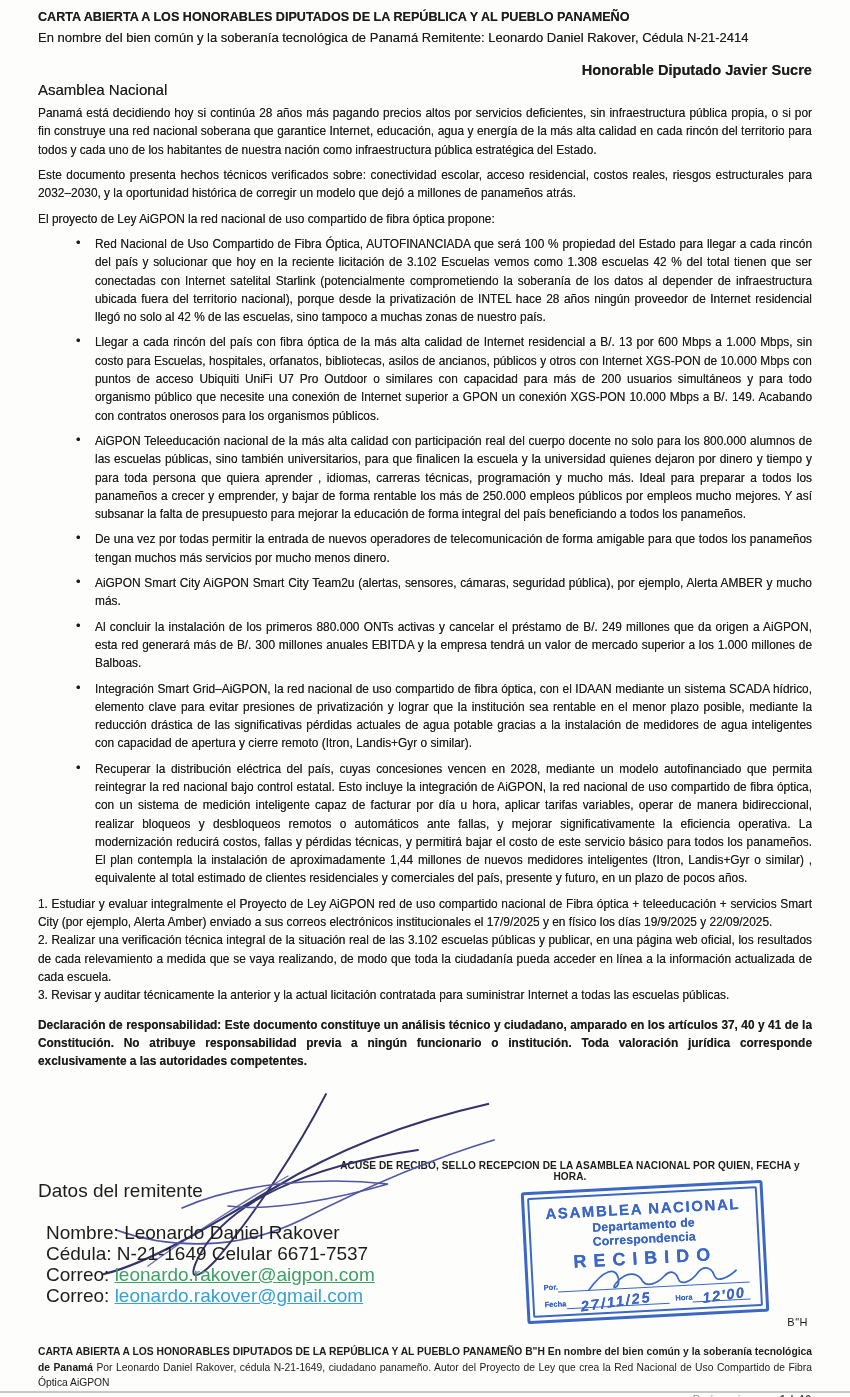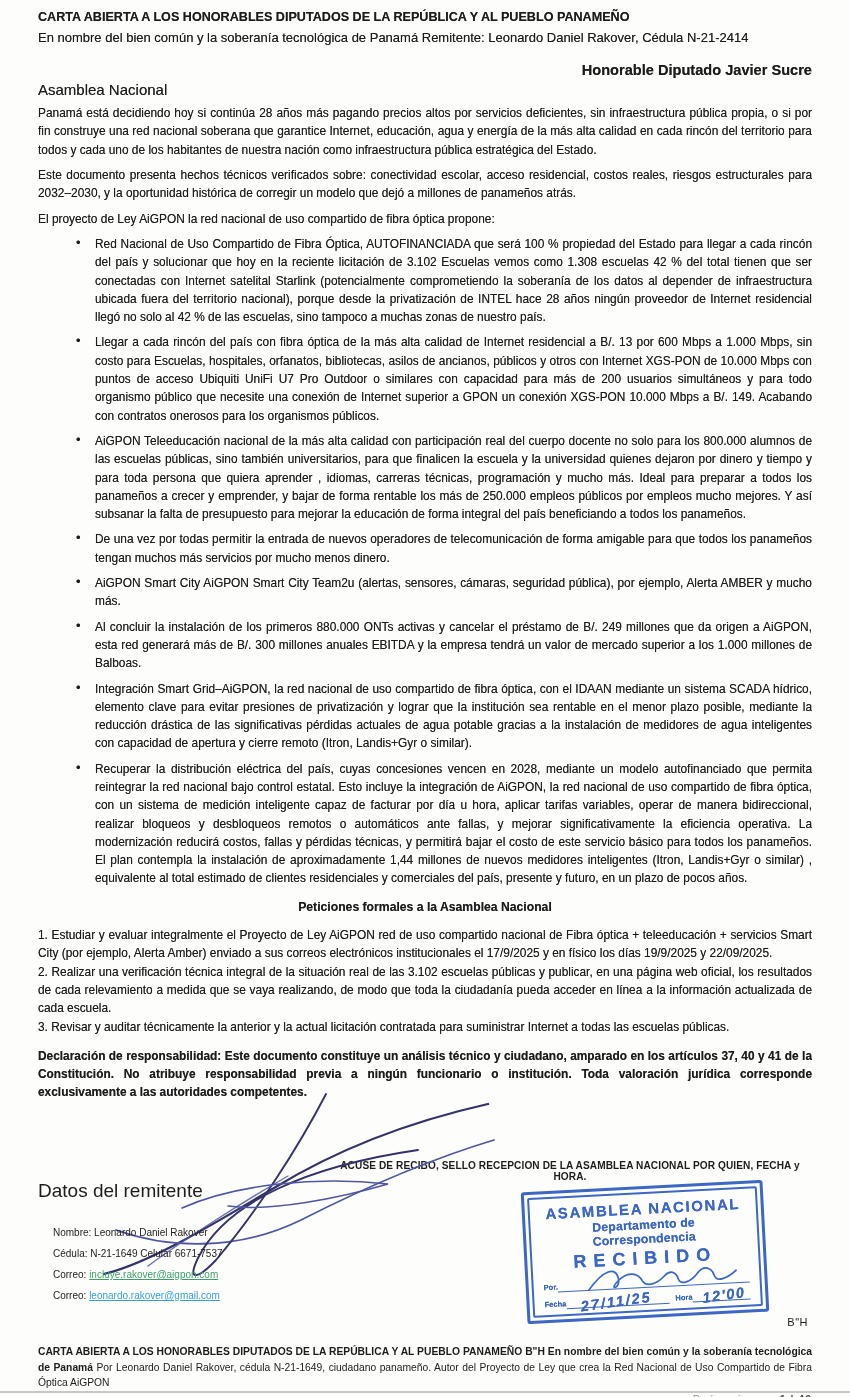--- a/index.html
+++ b/index.html
@@ -29,21 +29,21 @@
   .petition { margin:0 !important; }
   .declaration { font-weight:700; margin-top:11px !important; }
 
   
   .sender-area { position:absolute; left:38px; right:38px; top:1158px; height:184px; font-size:13px; }
   .acuse {
     position:absolute; left:290px; right:0; top:2px;
     font-size:10.1px; font-weight:700; text-align:center; letter-spacing:0.1px;
   }
   .datos { position:absolute; left:0; top:22px; font-size:19px; }
-  .sender-lines { position:absolute; left:15px; top:64px; line-height:21px; font-size:10px; }
+  .sender-lines { position:absolute; left:8px; top:64px; line-height:21px; font-size:19px; }
   .email-link { text-decoration:underline; cursor:pointer; }
   .email-aigpon { color:var(--c-link-aigpon,#3f9f68); }
   .email-gmail { color:var(--c-link-gmail,#35a1d8); }
 
   .sig-svg { position:absolute; left:48px; top:-80px; pointer-events:none; }
   .sig-a { fill:none; stroke:var(--c-pen-dark,#34346a); stroke-linecap:round; }
   .sig-b { fill:none; stroke:var(--c-pen-blue,#5156a3); stroke-linecap:round; }
 
   .stamp {
     position:absolute; left:486px; top:28px; width:242px; height:132px;
@@ -101,21 +101,20 @@
       <li>Red Nacional de Uso Compartido de Fibra Óptica, AUTOFINANCIADA que será 100 % propiedad del Estado para llegar a cada rincón del país y solucionar que hoy en la reciente licitación de 3.102 Escuelas vemos como 1.308 escuelas 42 % del total tienen que ser conectadas con Internet satelital Starlink (potencialmente comprometiendo la soberanía de los datos al depender de infraestructura ubicada fuera del territorio nacional), porque desde la privatización de INTEL hace 28 años ningún proveedor de Internet residencial llegó no solo al 42 % de las escuelas, sino tampoco a muchas zonas de nuestro país.</li>
       <li>Llegar a cada rincón del país con fibra óptica de la más alta calidad de Internet residencial a B/. 13 por 600 Mbps a 1.000 Mbps, sin costo para Escuelas, hospitales, orfanatos, bibliotecas, asilos de ancianos, públicos y otros con Internet XGS-PON de 10.000 Mbps con puntos de acceso Ubiquiti UniFi U7 Pro Outdoor o similares con capacidad para más de 200 usuarios simultáneos y para todo organismo público que necesite una conexión de Internet superior a GPON un conexión XGS-PON 10.000 Mbps a B/. 149. Acabando con contratos onerosos para los organismos públicos.</li>
       <li>AiGPON Teleeducación nacional de la más alta calidad con participación real del cuerpo docente no solo para los 800.000 alumnos de las escuelas públicas, sino también universitarios, para que finalicen la escuela y la universidad quienes dejaron por dinero y tiempo y para toda persona que quiera aprender , idiomas, carreras técnicas, programación y mucho más. Ideal para preparar a todos los panameños a crecer y emprender, y bajar de forma rentable los más de 250.000 empleos públicos por empleos mucho mejores. Y así subsanar la falta de presupuesto para mejorar la educación de forma integral del país beneficiando a todos los panameños.</li>
       <li>De una vez por todas permitir la entrada de nuevos operadores de telecomunicación de forma amigable para que todos los panameños tengan muchos más servicios por mucho menos dinero.</li>
       <li>AiGPON Smart City AiGPON Smart City Team2u (alertas, sensores, cámaras, seguridad pública), por ejemplo, Alerta AMBER y mucho más.</li>
       <li>Al concluir la instalación de los primeros 880.000 ONTs activas y cancelar el préstamo de B/. 249 millones que da origen a AiGPON, esta red generará más de B/. 300 millones anuales EBITDA y la empresa tendrá un valor de mercado superior a los 1.000 millones de Balboas.</li>
       <li>Integración Smart Grid–AiGPON, la red nacional de uso compartido de fibra óptica, con el IDAAN mediante un sistema SCADA hídrico, elemento clave para evitar presiones de privatización y lograr que la institución sea rentable en el menor plazo posible, mediante la reducción drástica de las significativas pérdidas actuales de agua potable gracias a la instalación de medidores de agua inteligentes con capacidad de apertura y cierre remoto (Itron, Landis+Gyr o similar).</li>
       <li>Recuperar la distribución eléctrica del país, cuyas concesiones vencen en 2028, mediante un modelo autofinanciado que permita reintegrar la red nacional bajo control estatal. Esto incluye la integración de AiGPON, la red nacional de uso compartido de fibra óptica, con un sistema de medición inteligente capaz de facturar por día u hora, aplicar tarifas variables, operar de manera bidireccional, realizar bloqueos y desbloqueos remotos o automáticos ante fallas, y mejorar significativamente la eficiencia operativa. La modernización reducirá costos, fallas y pérdidas técnicas, y permitirá bajar el costo de este servicio básico para todos los panameños. El plan contempla la instalación de aproximadamente 1,44 millones de nuevos medidores inteligentes (Itron, Landis+Gyr o similar) , equivalente al total estimado de clientes residenciales y comerciales del país, presente y futuro, en un plazo de pocos años.</li>
     </ul>
 
-    <div class="petitions-heading">Peticiones formales a la Asamblea Nacional</div>
     <p class="petition">1. Estudiar y evaluar integralmente el Proyecto de Ley AiGPON red de uso compartido nacional de Fibra óptica + teleeducación + servicios Smart City (por ejemplo, Alerta Amber) enviado a sus correos electrónicos institucionales el 17/9/2025 y en físico los días 19/9/2025 y 22/09/2025.</p>
     <p class="petition">2. Realizar una verificación técnica integral de la situación real de las 3.102 escuelas públicas y publicar, en una página web oficial, los resultados de cada relevamiento a medida que se vaya realizando, de modo que toda la ciudadanía pueda acceder en línea a la información actualizada de cada escuela.</p>
     <p class="petition">3. Revisar y auditar técnicamente la anterior y la actual licitación contratada para suministrar Internet a todas las escuelas públicas.</p>
 
     <p class="declaration">Declaración de responsabilidad: Este documento constituye un análisis técnico y ciudadano, amparado en los artículos 37, 40 y 41 de la Constitución. No atribuye responsabilidad previa a ningún funcionario o institución. Toda valoración jurídica corresponde exclusivamente a las autoridades competentes.</p>
   </div>
 
   <div class="sender-area">
     <div class="acuse">ACUSE DE RECIBO, SELLO RECEPCION DE LA ASAMBLEA NACIONAL POR QUIEN, FECHA y HORA.</div>
     <div class="datos">Datos del remitente</div>
@@ -126,21 +125,21 @@
       <path class="sig-a" stroke-width="1.9" d="M240,16 C212,70 172,132 130,182 C113,200 100,205 112,180 C140,124 222,88 332,72"></path>
       <path class="sig-b" stroke-width="1.6" d="M96,130 C150,106 232,98 302,106 C254,120 184,134 142,128"></path>
       <path class="sig-b" stroke-width="1.4" opacity="0.85" d="M62,188 C100,160 160,122 202,98"></path>
     </svg>
 
     <div class="sender-lines">
       <div>Nombre: Leonardo Daniel Rakover</div>
       <div>Cédula: N-21-1649  Celular 6671-7537</div>
       <div>
         <span>Correo:</span>
-        <a class="email-link email-aigpon">incluye.rakover@aigpon.com</a>
+        <a class="email-link email-aigpon">leonardo.rakover@aigpon.com</a>
       </div>
       <div>
         <span>Correo:</span>
         <a class="email-link email-gmail">leonardo.rakover@gmail.com</a>
       </div>
     </div>
 
     <div class="stamp">
       <div class="stamp-inner">
         <div class="stamp-org">ASAMBLEA NACIONAL</div>

